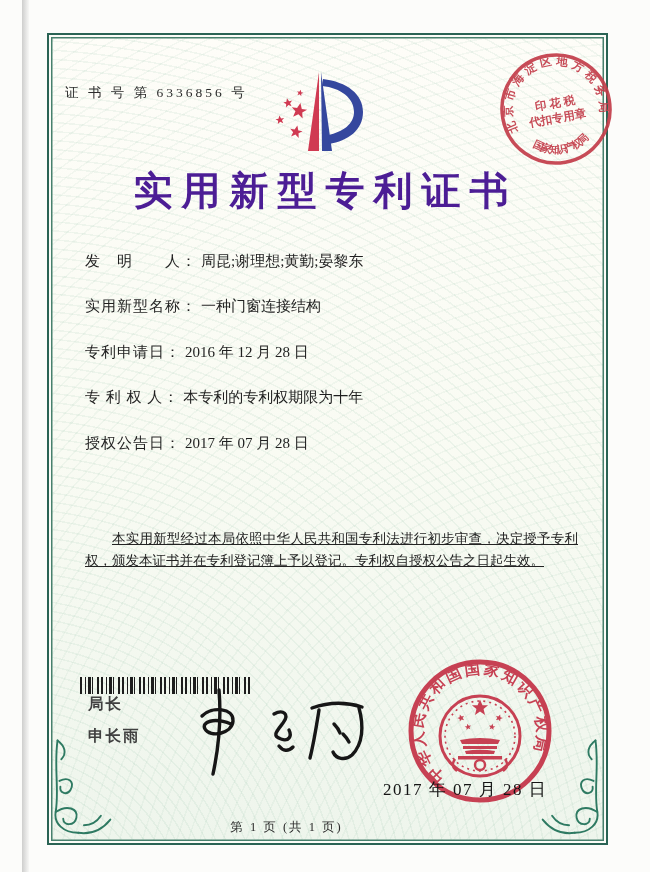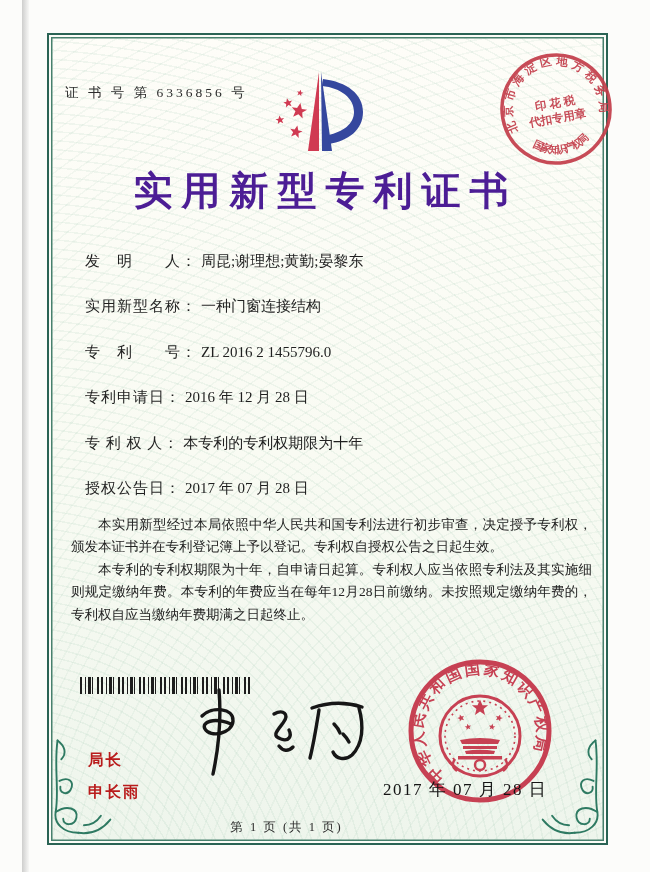--- a/index.html
+++ b/index.html
@@ -26,31 +26,31 @@
   .title{position:absolute;left:47px;top:164px;width:557px;text-align:center;
     font-size:39px;font-weight:700;letter-spacing:9px;color:#4c1d95;}
   
   .fields{position:absolute;left:85px;top:250px;width:470px;font-size:15px;color:#1f1f1f;}
   .field{height:45.4px;line-height:22px;white-space:nowrap;}
   .field .lab{letter-spacing:1px;}
   .field .val{margin-left:4px;}
   
   .body-text{position:absolute;left:71px;top:514px;width:521px;
     font-size:13.5px;line-height:22.4px;color:#232323;text-align:justify;}
-  .body-text p{margin:0;text-indent:2em;}
+  .body-text p{margin:14px;text-indent:2em;text-decoration:underline;}
   
   .barcode{position:absolute;left:80px;top:677px;width:172px;height:17px;
     background:repeating-linear-gradient(90deg,
       #1d1d1d 0 2px, transparent 2px 5px,
       #1d1d1d 5px 6px, transparent 6px 8px,
       #1d1d1d 8px 11px, transparent 11px 12px,
       #1d1d1d 12px 13px, transparent 13px 17px,
       #1d1d1d 17px 19px, transparent 19px 21px);}
-  .signoff{position:absolute;left:88px;top:745px;font-family:Liberation Mono, monospace;
-    font-size:15.5px;font-weight:600;color:#b91c1c;line-height:32px;letter-spacing:2px;}
+  .signoff{position:absolute;left:88px;top:688px;font-family:Liberation Serif, serif;
+    font-size:15.5px;font-weight:600;color:#404040;line-height:32px;letter-spacing:2px;}
   .signature{position:absolute;left:186px;top:684px;width:188px;height:98px;}
   .issue-date{position:absolute;left:383px;top:778px;font-size:17px;letter-spacing:1.5px;
     color:#141414;z-index:6;}
   .footer{position:absolute;left:47px;top:819px;width:479px;text-align:center;
     font-size:12.5px;letter-spacing:2px;color:#2b2b2b;}
   
   .tax-seal{position:absolute;left:497px;top:50px;width:118px;height:118px;
     transform:rotate(-10deg);opacity:.92;z-index:5;}
   .office-seal{position:absolute;left:405px;top:656px;width:150px;height:150px;
     opacity:.94;z-index:4;}
@@ -87,36 +87,32 @@
   <div class="title">实用新型专利证书</div>
 
   <div class="fields">
     <div class="field">
       <span class="lab">发　明　　人：</span><span class="val">周昆;谢理想;黄勤;晏黎东</span>
     </div>
     <div class="field">
       <span class="lab">实用新型名称：</span><span class="val">一种门窗连接结构</span>
     </div>
     <div class="field">
-      <span class="lab">专　利　　号：</span><span class="val">ZL 2016 2 1455796.0</span>
-    </div>
-    <div class="field">
       <span class="lab">专利申请日：</span><span class="val">2016 年 12 月 28 日</span>
     </div>
     <div class="field">
       <span class="lab">专 利 权 人：</span><span class="val">本专利的专利权期限为十年</span>
     </div>
     <div class="field">
       <span class="lab">授权公告日：</span><span class="val">2017 年 07 月 28 日</span>
     </div>
   </div>
 
   <div class="body-text">
     <p>本实用新型经过本局依照中华人民共和国专利法进行初步审查，决定授予专利权，颁发本证书并在专利登记簿上予以登记。专利权自授权公告之日起生效。</p>
-    <p>本专利的专利权期限为十年，自申请日起算。专利权人应当依照专利法及其实施细则规定缴纳年费。本专利的年费应当在每年12月28日前缴纳。未按照规定缴纳年费的，专利权自应当缴纳年费期满之日起终止。</p>
   </div>
 
   <div class="barcode"></div>
 
   <div class="signoff">
     <div>局长</div>
     <div>申长雨</div>
   </div>
 
   <svg class="signature" viewBox="0 0 188 98" fill="none" stroke="#161616" stroke-width="3.4" stroke-linecap="round" stroke-linejoin="round">

